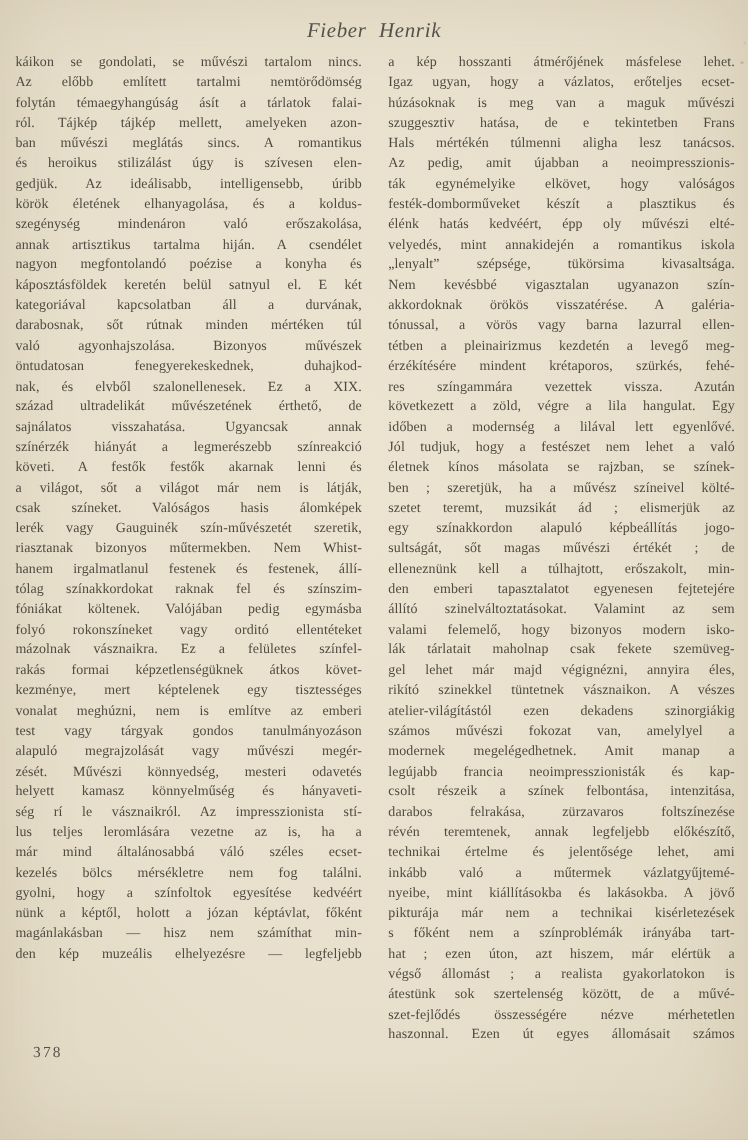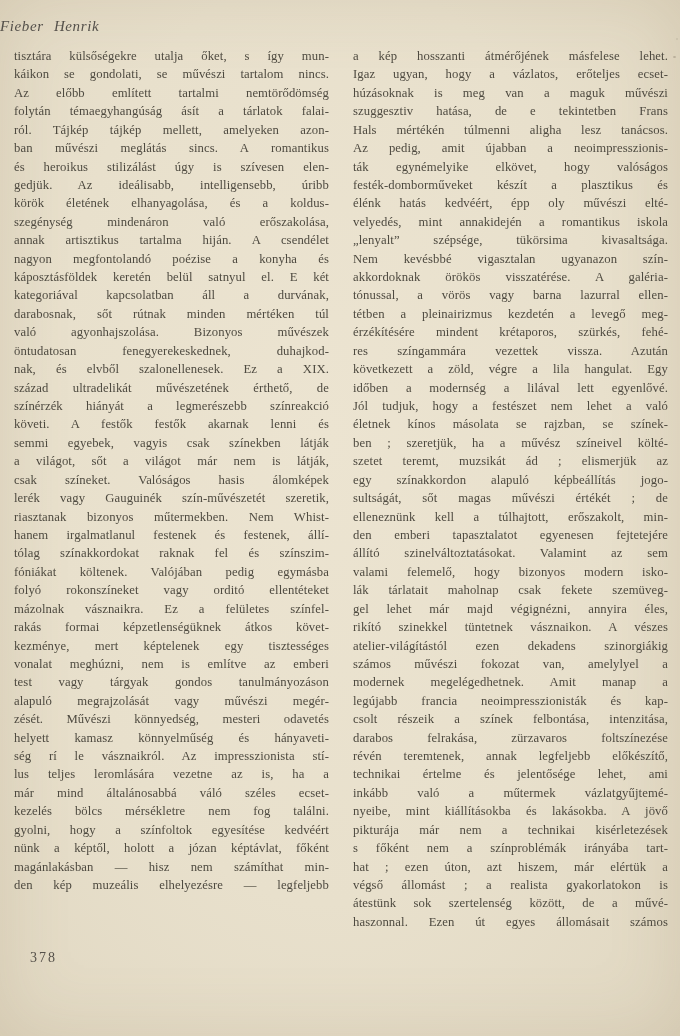--- a/index.html
+++ b/index.html
@@ -16,23 +16,23 @@
     position:relative;
     width:680px;height:1036px;
     background:radial-gradient(ellipse at 48% 42%, #ece4d1 0%, var(--paper) 55%, #e0d7c1 100%);
     box-shadow:inset 0 0 70px rgba(150,130,95,0.18);
     overflow:hidden;
     color:var(--ink);
   }
   .running-head{
     position:absolute;
     top:18px;left:0;right:0;
-    text-align:left;
+    text-align:center;
     font-style:italic;
-    font-size:15px;
+    font-size:19px;
     letter-spacing:0.6px;
     word-spacing:6px;
     color:#54504a;
   }
   .columns{
     position:absolute;
     top:47px;left:14px;
     width:654px;
     display:flex;
     gap:24px;
@@ -67,42 +67,41 @@
   .speck-2{width:2px;height:2px;right:2px;top:38px;opacity:.5;}
 </style>
 </head>
 <body>
 
 <div class="page">
   <div class="running-head">Fieber Henrik</div>
 
   <div class="columns">
     <div class="column">
-        <div class="line">tisztára külsőségekre utalja őket, s így mun-</div>
         <div class="line">káikon se gondolati, se művészi tartalom nincs.</div>
         <div class="line">Az előbb említett tartalmi nemtörődömség</div>
         <div class="line">folytán témaegyhangúság ásít a tárlatok falai-</div>
         <div class="line">ról. Tájkép tájkép mellett, amelyeken azon-</div>
         <div class="line">ban művészi meglátás sincs. A romantikus</div>
         <div class="line">és heroikus stilizálást úgy is szívesen elen-</div>
         <div class="line">gedjük. Az ideálisabb, intelligensebb, úribb</div>
         <div class="line">körök életének elhanyagolása, és a koldus-</div>
         <div class="line">szegénység mindenáron való erőszakolása,</div>
         <div class="line">annak artisztikus tartalma hiján. A csendélet</div>
         <div class="line">nagyon megfontolandó poézise a konyha és</div>
         <div class="line">káposztásföldek keretén belül satnyul el. E két</div>
         <div class="line">kategoriával kapcsolatban áll a durvának,</div>
         <div class="line">darabosnak, sőt rútnak minden mértéken túl</div>
         <div class="line">való agyonhajszolása. Bizonyos művészek</div>
         <div class="line">öntudatosan fenegyerekeskednek, duhajkod-</div>
         <div class="line">nak, és elvből szalonellenesek. Ez a XIX.</div>
         <div class="line">század ultradelikát művészetének érthető, de</div>
+        <div class="line">sajnálatos visszahatása. Ugyancsak annak</div>
         <div class="line">színérzék hiányát a legmerészebb színreakció</div>
         <div class="line">követi. A festők festők akarnak lenni és</div>
-        <div class="line">semmi egyebek, vagyis csak színekben látják</div>
         <div class="line">a világot, sőt a világot már nem is látják,</div>
         <div class="line">csak színeket. Valóságos hasis álomképek</div>
         <div class="line">lerék vagy Gauguinék szín-művészetét szeretik,</div>
         <div class="line">riasztanak bizonyos műtermekben. Nem Whist-</div>
         <div class="line">hanem irgalmatlanul festenek és festenek, állí-</div>
         <div class="line">tólag színakkordokat raknak fel és színszim-</div>
         <div class="line">fóniákat költenek. Valójában pedig egymásba</div>
         <div class="line">folyó rokonszíneket vagy orditó ellentéteket</div>
         <div class="line">mázolnak vásznaikra. Ez a felületes színfel-</div>
         <div class="line">rakás formai képzetlenségüknek átkos követ-</div>
@@ -162,20 +161,21 @@
         <div class="line">darabos felrakása, zürzavaros foltszínezése</div>
         <div class="line">révén teremtenek, annak legfeljebb előkészítő,</div>
         <div class="line">technikai értelme és jelentősége lehet, ami</div>
         <div class="line">inkább való a műtermek vázlatgyűjtemé-</div>
         <div class="line">nyeibe, mint kiállításokba és lakásokba. A jövő</div>
         <div class="line">pikturája már nem a technikai kisérletezések</div>
         <div class="line">s főként nem a színproblémák irányába tart-</div>
         <div class="line">hat ; ezen úton, azt hiszem, már elértük a</div>
         <div class="line">végső állomást ; a realista gyakorlatokon is</div>
         <div class="line">átestünk sok szertelenség között, de a művé-</div>
+        <div class="line">szet-fejlődés összességére nézve mérhetetlen</div>
         <div class="line">haszonnal. Ezen út egyes állomásait számos</div>
       </div>
   </div>
 
   <div class="page-number">378</div>
 
   <div class="paper-speck speck-1"></div>
   <div class="paper-speck speck-2"></div>
 </div>
 

